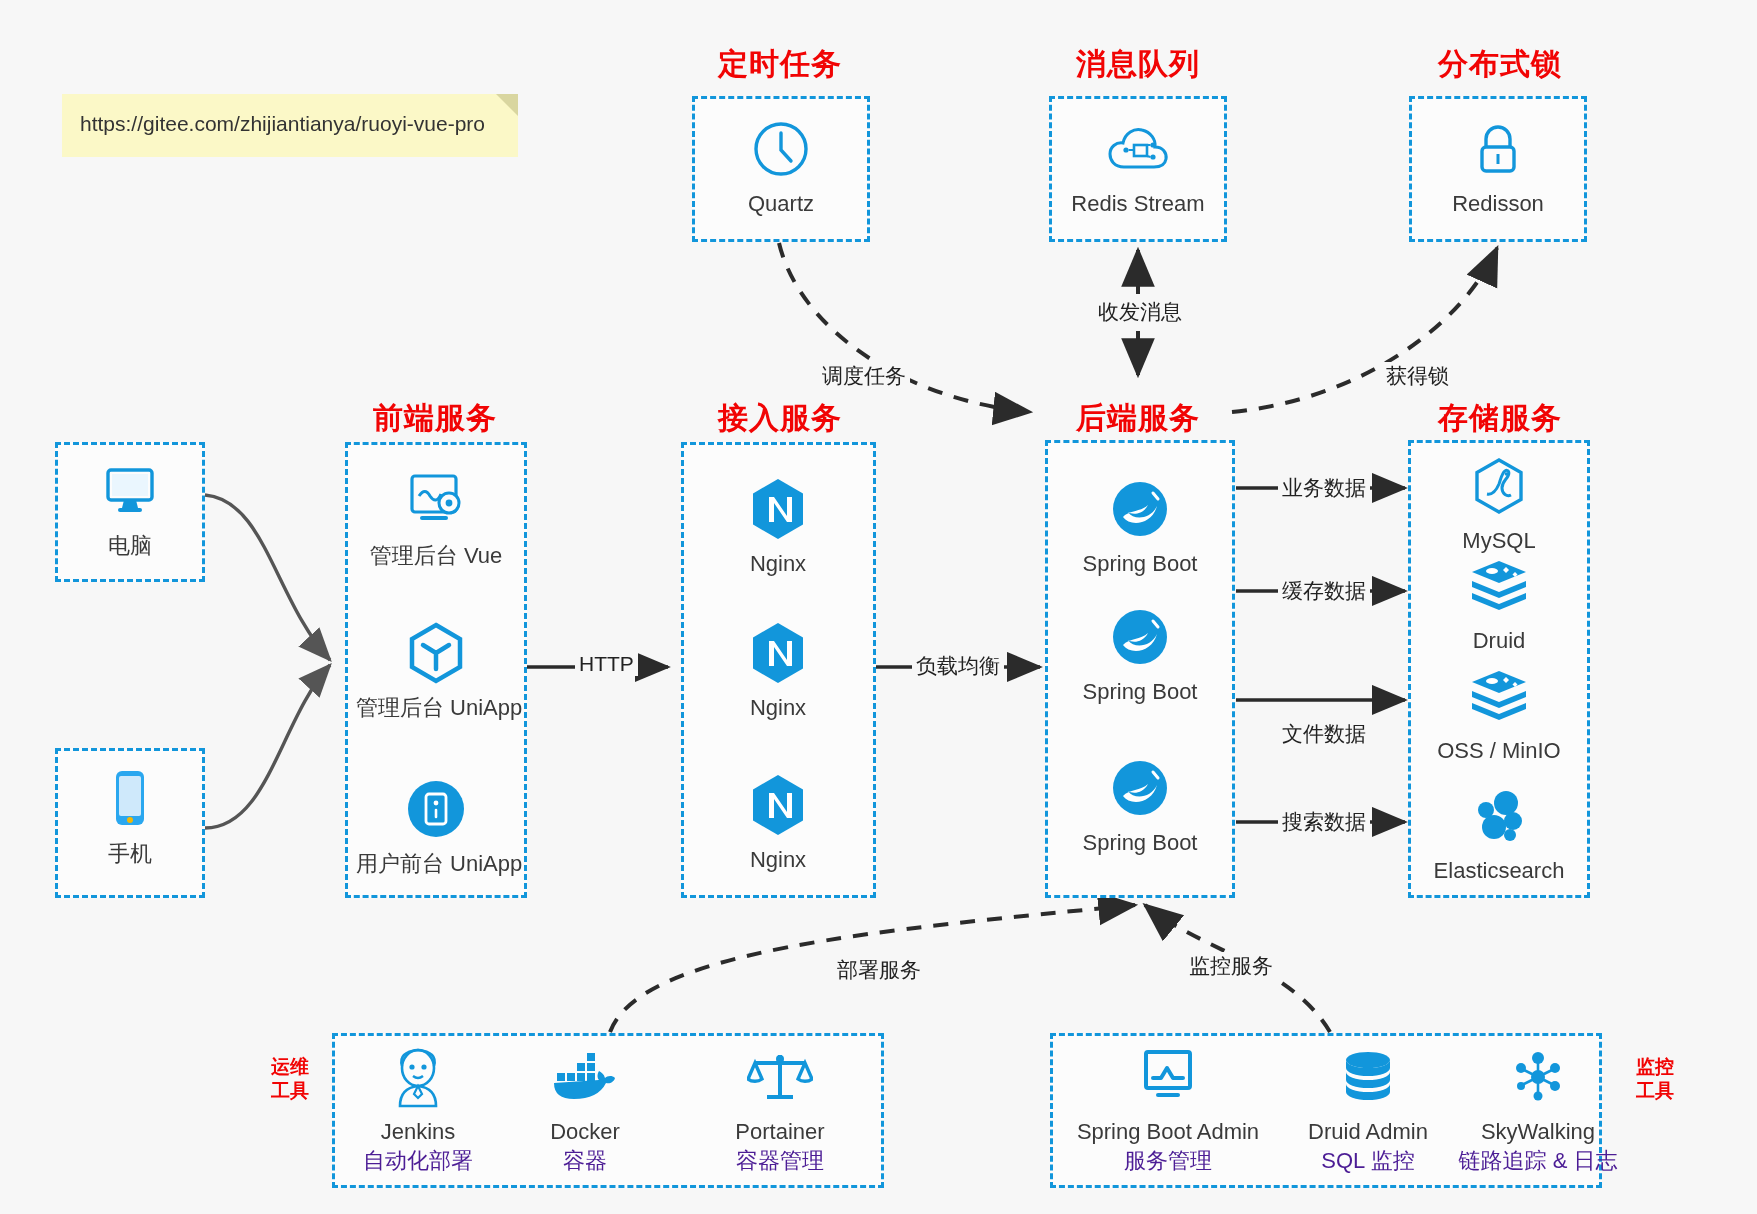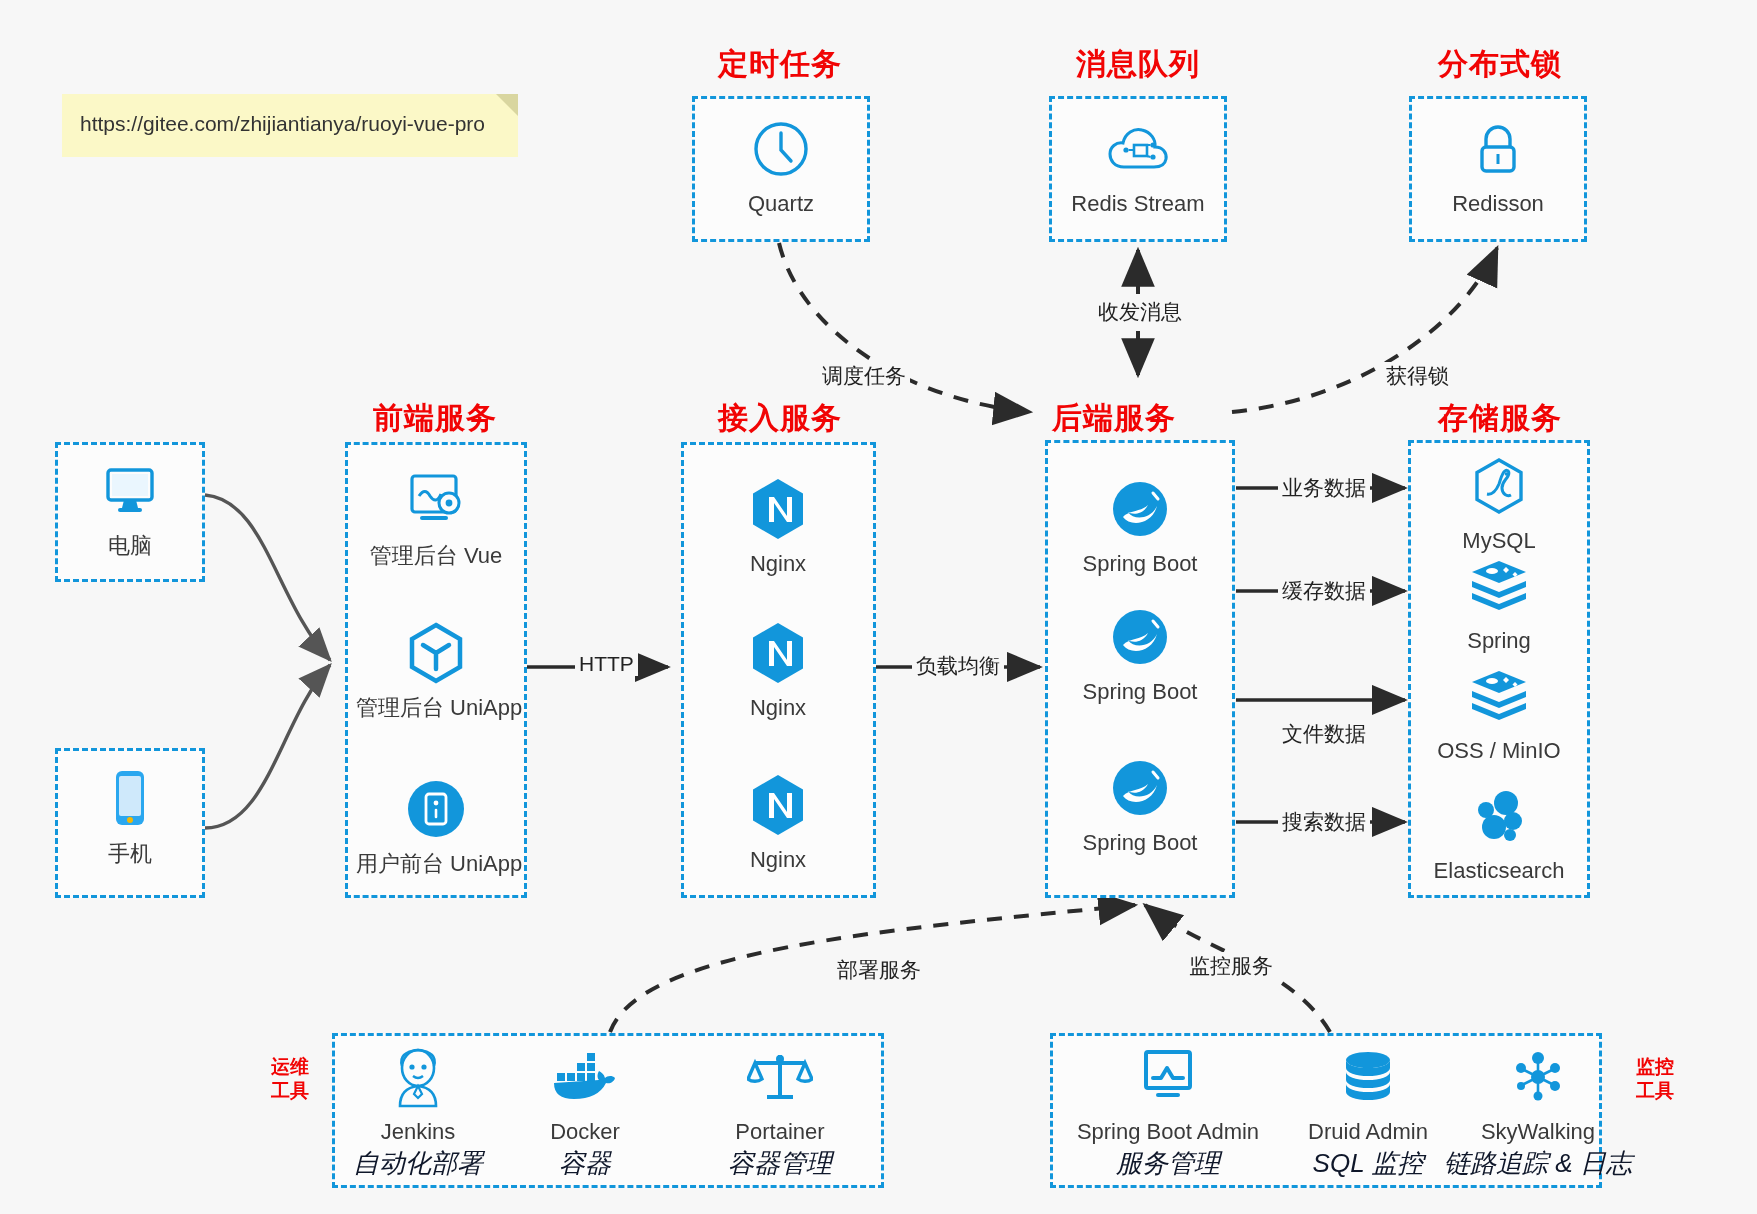--- a/index.html
+++ b/index.html
@@ -11,21 +11,21 @@
   
   .gbox{position:absolute;border:3px dashed #1296db;background:#fcfcfc;box-sizing:border-box;}
   .ghead{position:absolute;color:#f10404;font-weight:bold;font-size:30px;text-align:center;
          letter-spacing:1px;white-space:nowrap;}
   .gside{position:absolute;color:#f10404;font-weight:bold;font-size:19px;text-align:center;
          line-height:1.25;white-space:nowrap;}
 
   
   .node{position:absolute;text-align:center;width:160px;}
   .node .cap{font-size:22px;color:#3a3a3a;line-height:1.3;white-space:nowrap;}
-  .node .cap2{font-size:26px;color:#0f172a;line-height:1.3;white-space:nowrap;font-style:italic;}
+  .node .cap2{font-size:22px;color:#4c1d95;line-height:1.3;white-space:nowrap;}
   .ico{height:62px;display:flex;align-items:center;justify-content:center;margin-bottom:10px;}
   .ico svg{display:block;}
 
   
   .note{position:absolute;background:#fbf8c7;padding:14px 18px 16px 18px;
         font-size:21px;line-height:1.55;color:#333;box-sizing:border-box;}
   .note .fold{position:absolute;right:0;top:0;width:0;height:0;
         border-left:22px solid transparent;border-top:22px solid #d9d6a0;}
 
   
@@ -207,21 +207,21 @@
   <div class="node" style="left:698px;top:774px;">
     <div class="ico">
       <svg width="58" height="64" viewBox="0 0 58 64">
         <path d="M29 2 L54 16.5 L54 47.5 L29 62 L4 47.5 L4 16.5 Z" fill="#1296db"></path>
         <path d="M20 45 L20 20 L25 20 L38 39 L38 20 L43 20 L43 45 L38 45 L25 26 L25 45 Z" fill="#fff"></path>
       </svg>
     </div>
     <div class="cap">Nginx</div>
   </div>
 
-  <div class="ghead" style="left:1024px;top:398px;width:180px;">后端服务</div>
+  <div class="ghead" style="left:1048px;top:398px;width:180px;">后端服务</div>
   <div class="gbox" style="left:1045px;top:440px;width:190px;height:458px;"></div>
 
   <div class="node" style="left:1060px;top:478px;">
     <div class="ico">
       <svg width="60" height="60" viewBox="0 0 60 60">
         <circle cx="30" cy="30" r="27" fill="#1296db"></circle>
         <path d="M13 38 C20 48 42 46 47 27 C41 40 24 42 18 33 C22 36 33 36 38 26 C31 33 19 31 13 38 Z" fill="#fff"></path>
         <path d="M43 14 L48 20" stroke="#fff" stroke-width="3" stroke-linecap="round"></path>
       </svg>
     </div>
@@ -269,21 +269,21 @@
     <div class="ico">
       <svg width="62" height="54" viewBox="0 0 62 54">
         <path d="M31 2 L58 13 L31 24 L4 13 Z" fill="#1296db"></path>
         <path d="M4 22 L31 33 L58 22 L58 28 L31 39 L4 28 Z" fill="#1296db"></path>
         <path d="M4 34 L31 45 L58 34 L58 40 L31 51 L4 40 Z" fill="#1296db"></path>
         <ellipse cx="24" cy="12" rx="6" ry="3" fill="#fff"></ellipse>
         <path d="M38 8 l3 3 -3 3 -3 -3 z" fill="#fff"></path>
         <path d="M47 13 l2.5 2.5 -2.5 2.5 -2.5 -2.5 z" fill="#fff"></path>
       </svg>
     </div>
-    <div class="cap">Spring</div>
+    <div class="cap">Druid</div>
   </div>
 
   <div class="node" style="left:1419px;top:665px;">
     <div class="ico">
       <svg width="62" height="54" viewBox="0 0 62 54">
         <path d="M31 2 L58 13 L31 24 L4 13 Z" fill="#1296db"></path>
         <path d="M4 22 L31 33 L58 22 L58 28 L31 39 L4 28 Z" fill="#1296db"></path>
         <path d="M4 34 L31 45 L58 34 L58 40 L31 51 L4 40 Z" fill="#1296db"></path>
         <ellipse cx="24" cy="12" rx="6" ry="3" fill="#fff"></ellipse>
         <path d="M38 8 l3 3 -3 3 -3 -3 z" fill="#fff"></path>

